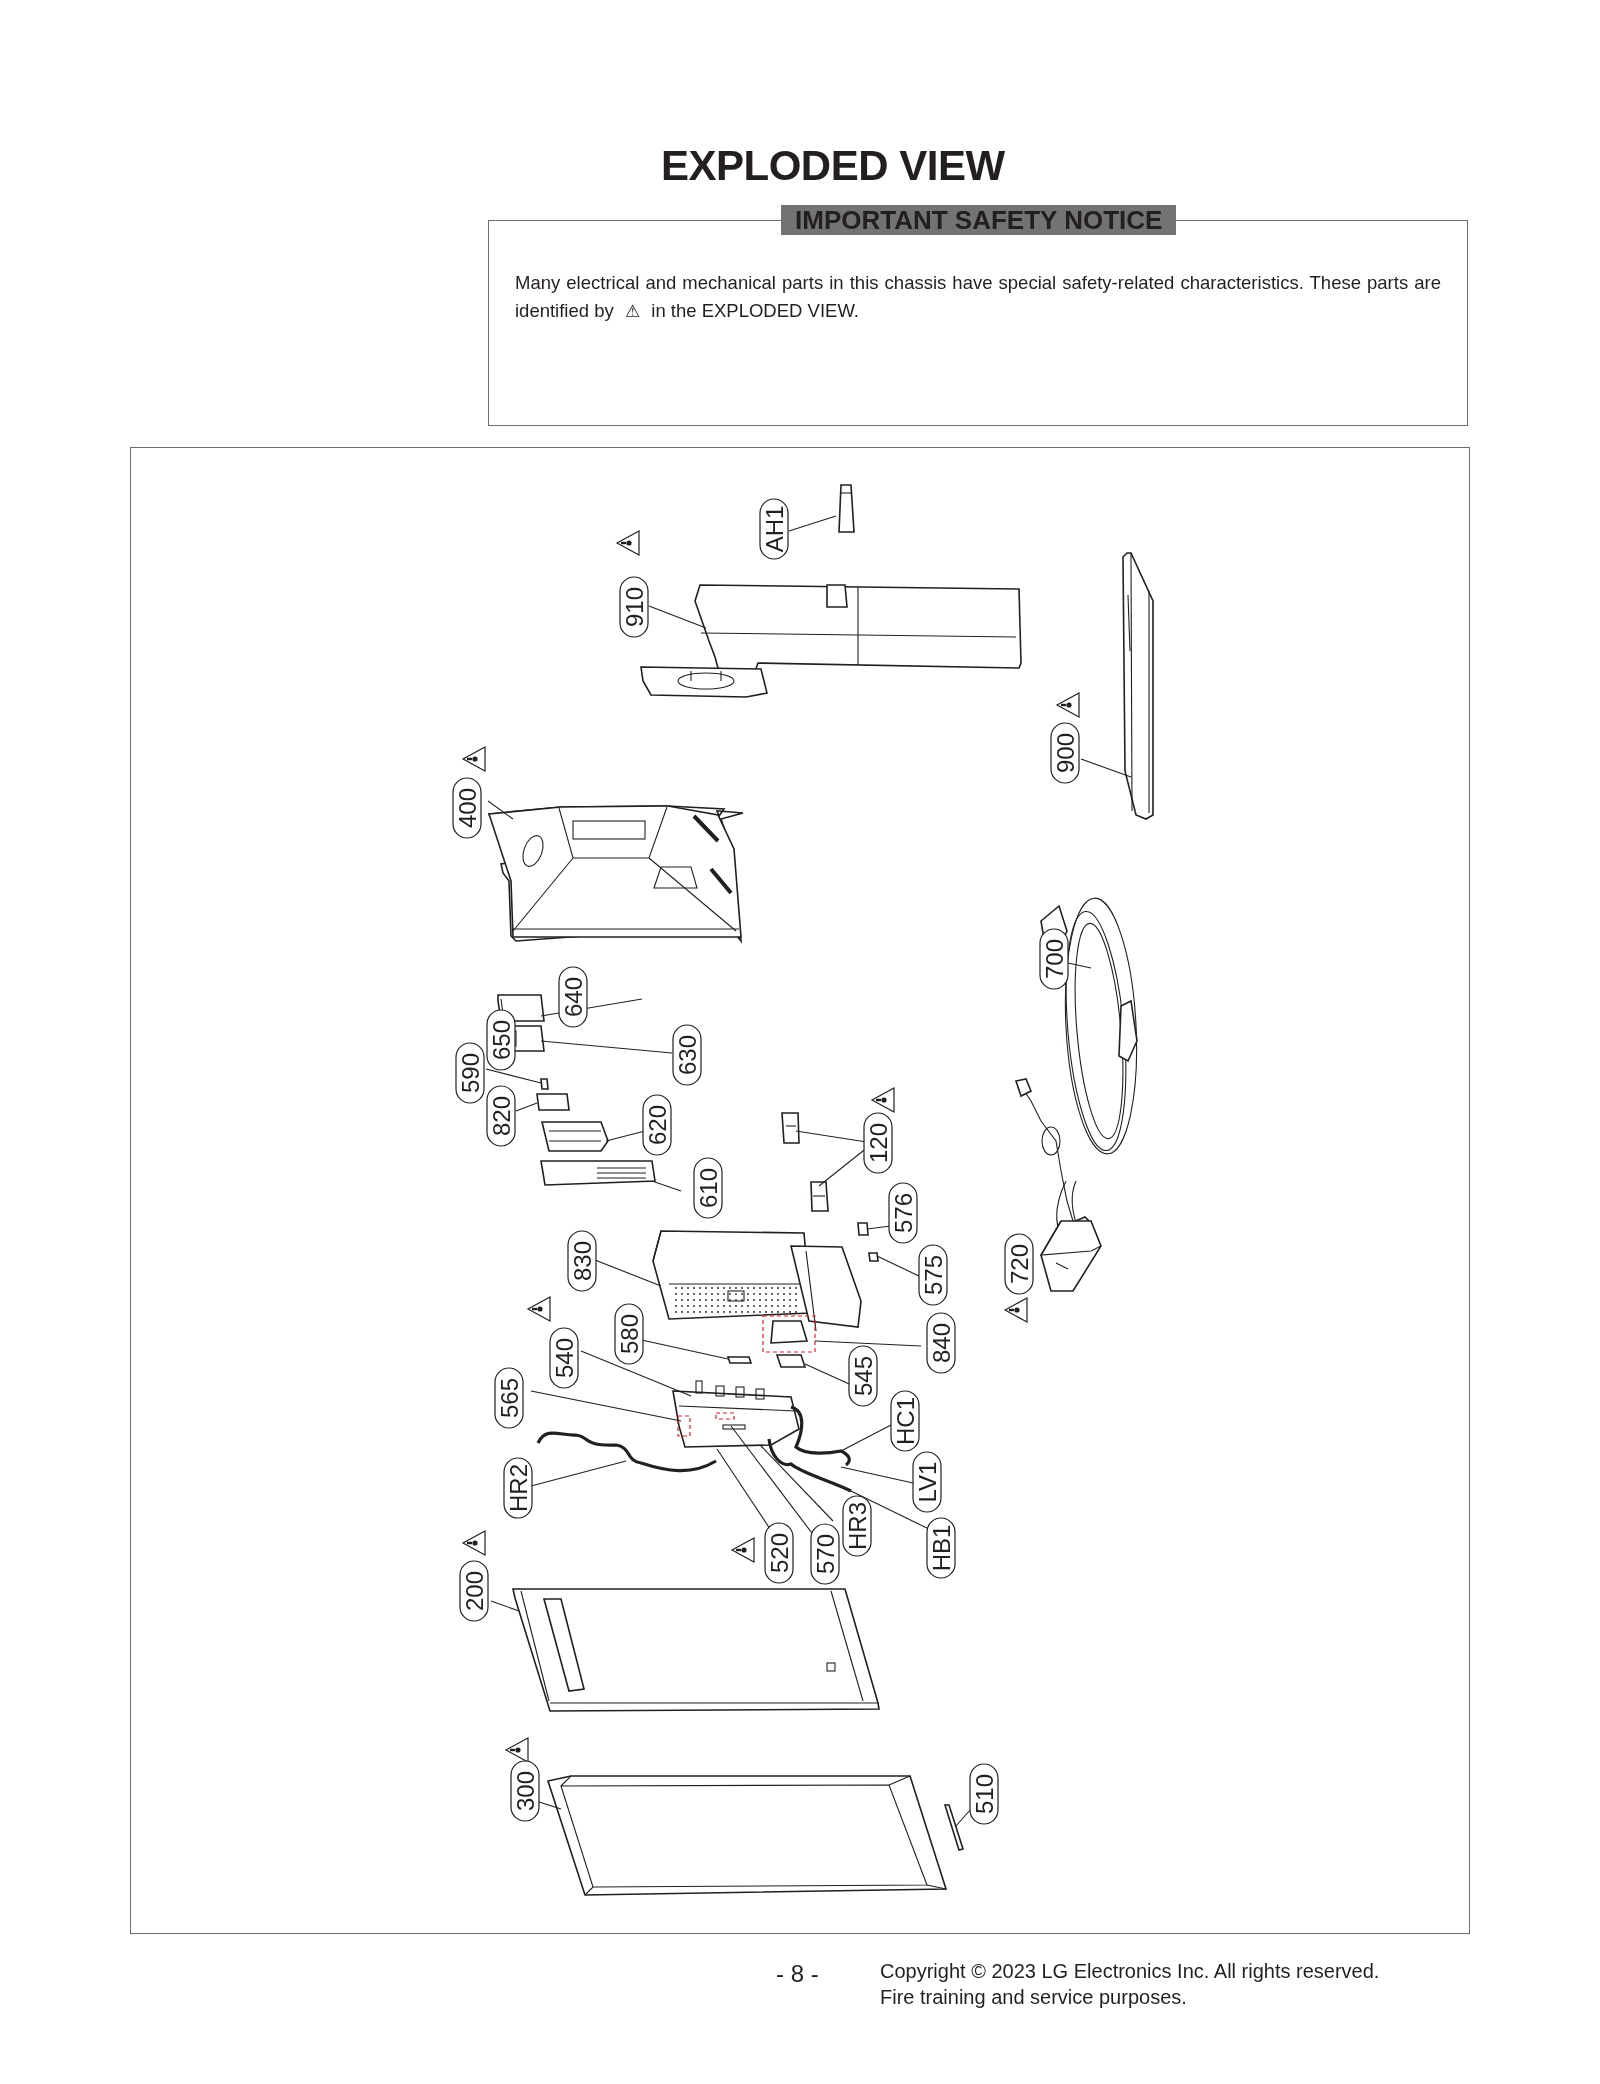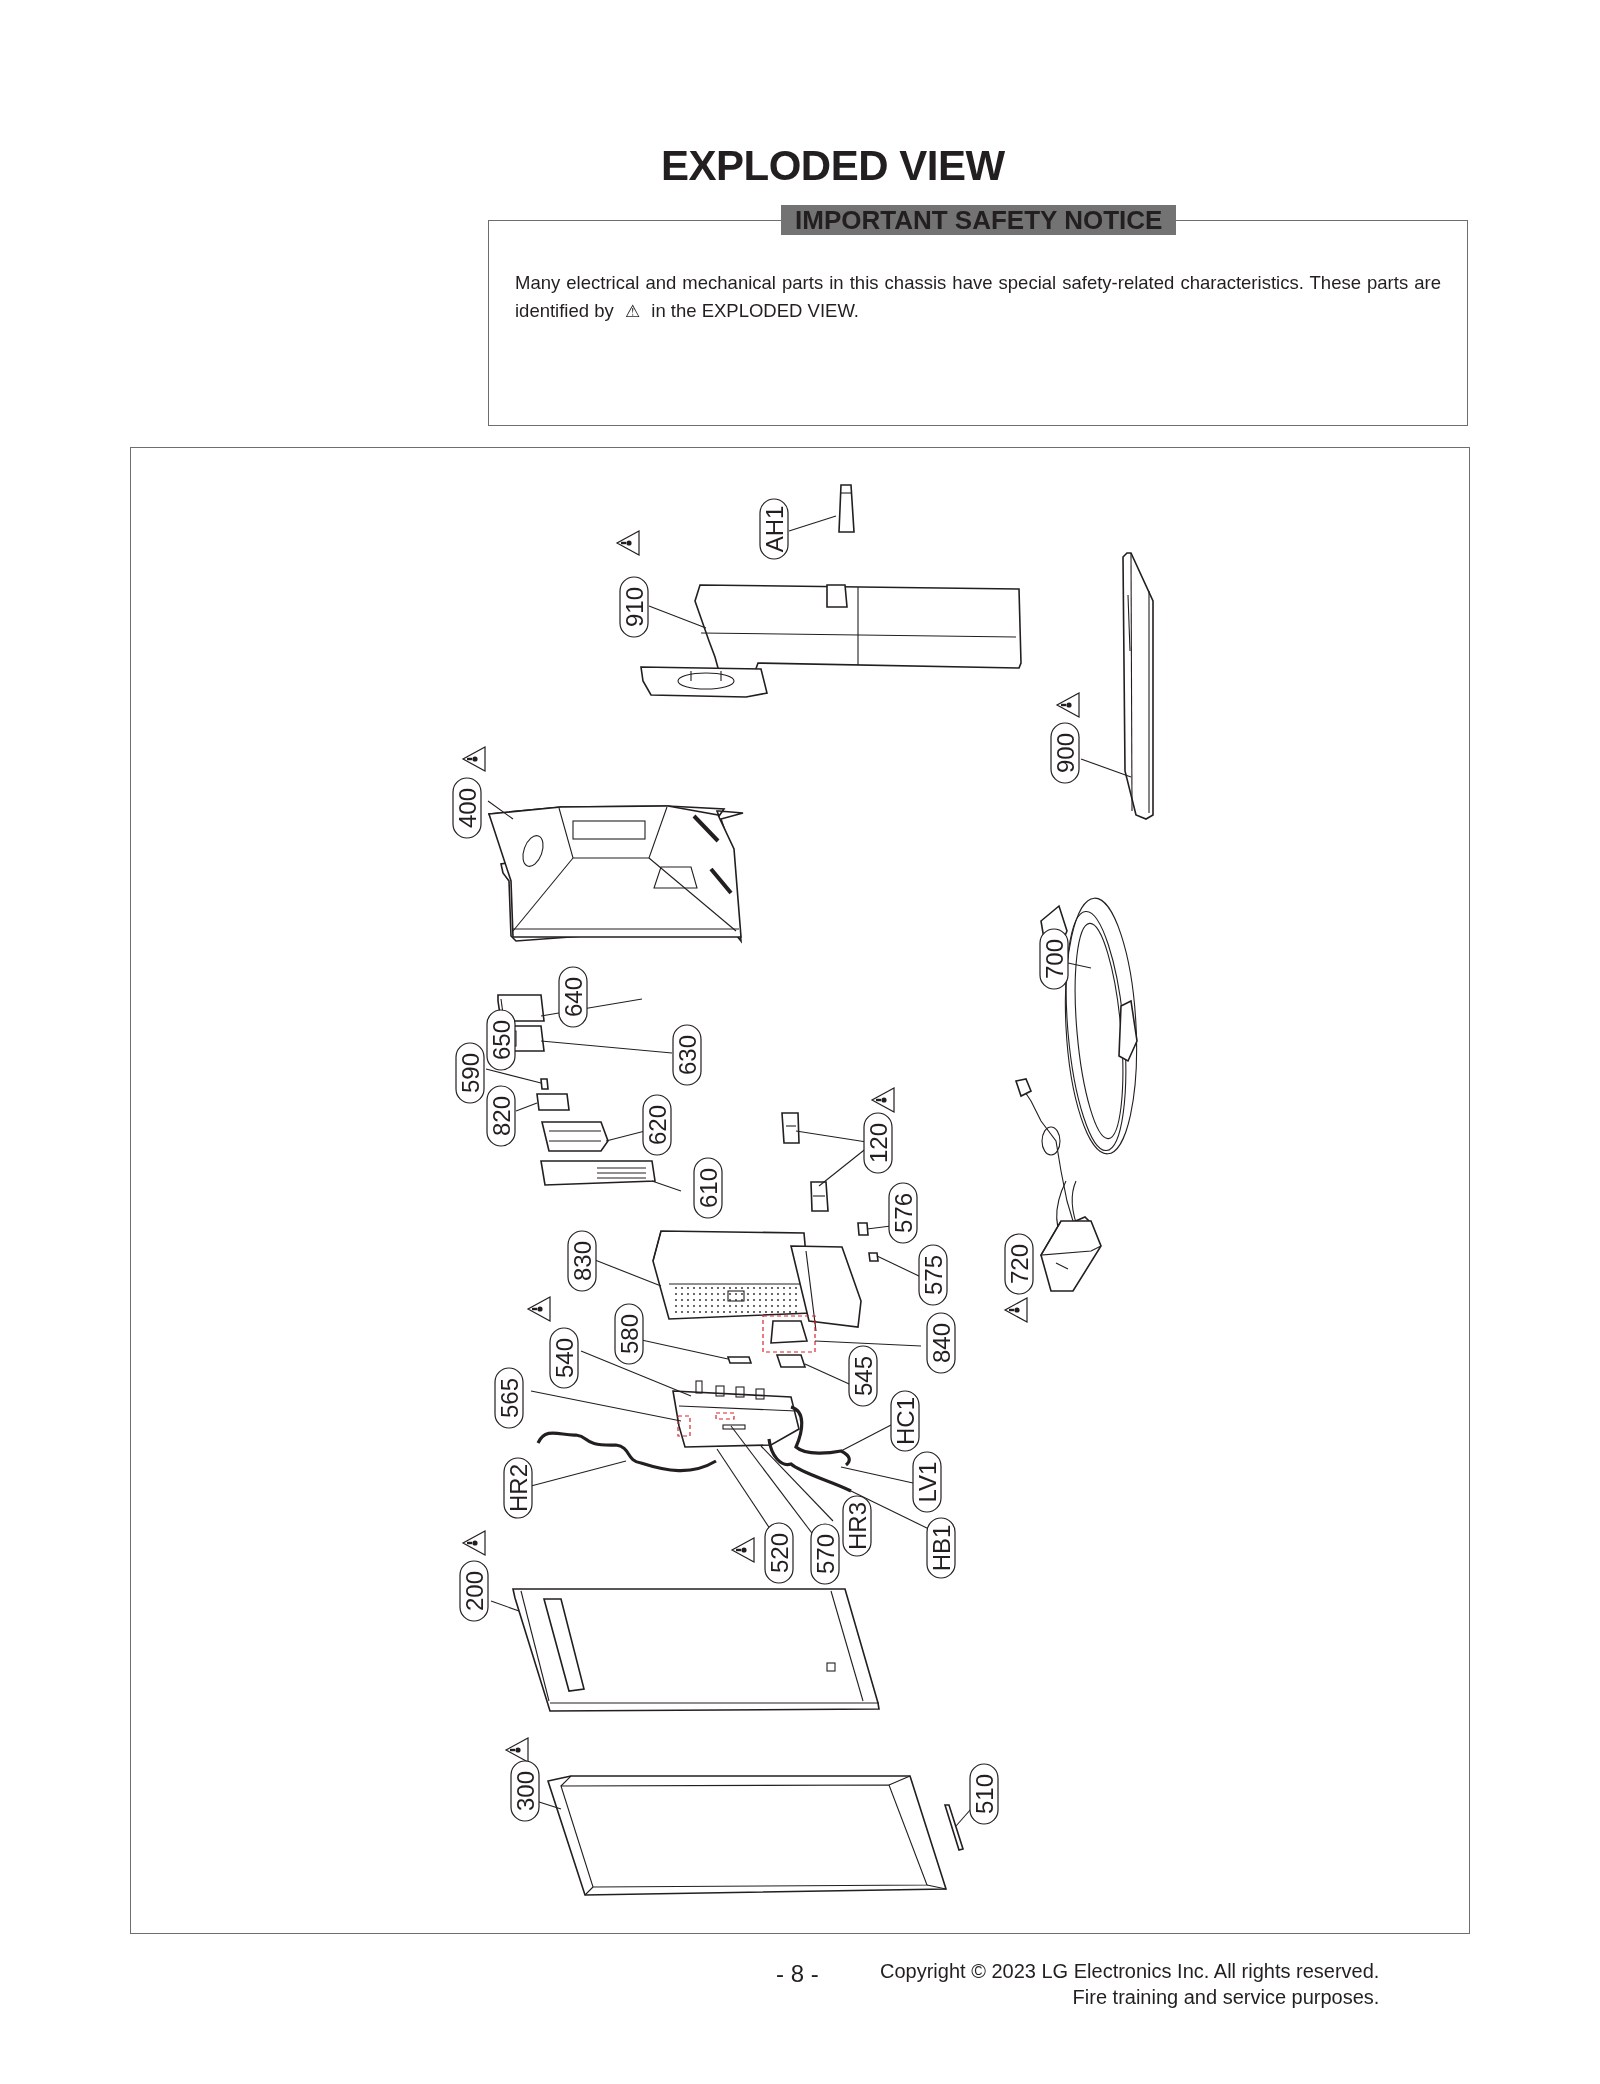--- a/index.html
+++ b/index.html
@@ -13,21 +13,21 @@
                   font-size:26px; font-weight:bold; line-height:30px; }
   .notice-body { position:absolute; left:14px; top:36px; right:14px; font-size:18.5px; line-height:28px;
                  color:#231f20; text-align:justify; }
   .notice-body p { margin:12px; }
   .tri { display:inline-block; font-size:17px; margin:0 6px; }
   .diagram-frame { position:absolute; left:130px; top:447px; width:1340px; height:1487px;
                    border:1.5px solid #6d6e71; box-sizing:border-box; }
   .diagram-frame svg { position:absolute; left:-130px; top:-447px; }
   .footer-page { position:absolute; left:776px; top:1960px; font-size:24px; }
   .footer-copy { position:absolute; left:880px; top:1958px; font-size:20px; line-height:26px; }
-  .footer-copy div { white-space:nowrap;text-align:right; }
+  .footer-copy div { white-space:nowrap; }
   .lbl-text { font-family:"Liberation Sans", sans-serif; font-size:24px; fill:#231f20; }
   .part { fill:#fff; stroke:#231f20; stroke-width:1.6; }
   .thin { fill:none; stroke:#231f20; stroke-width:1.1; }
   .lead { stroke:#231f20; stroke-width:1.1; fill:none; }
   .cable { fill:none; stroke:#231f20; stroke-width:3.2; }
   .dash { fill:none; stroke:#d8232a; stroke-width:1.2; stroke-dasharray:4 3; }
   .oval { fill:#fff; stroke:#231f20; stroke-width:1.2; }
 </style>
 </head>
 <body>

